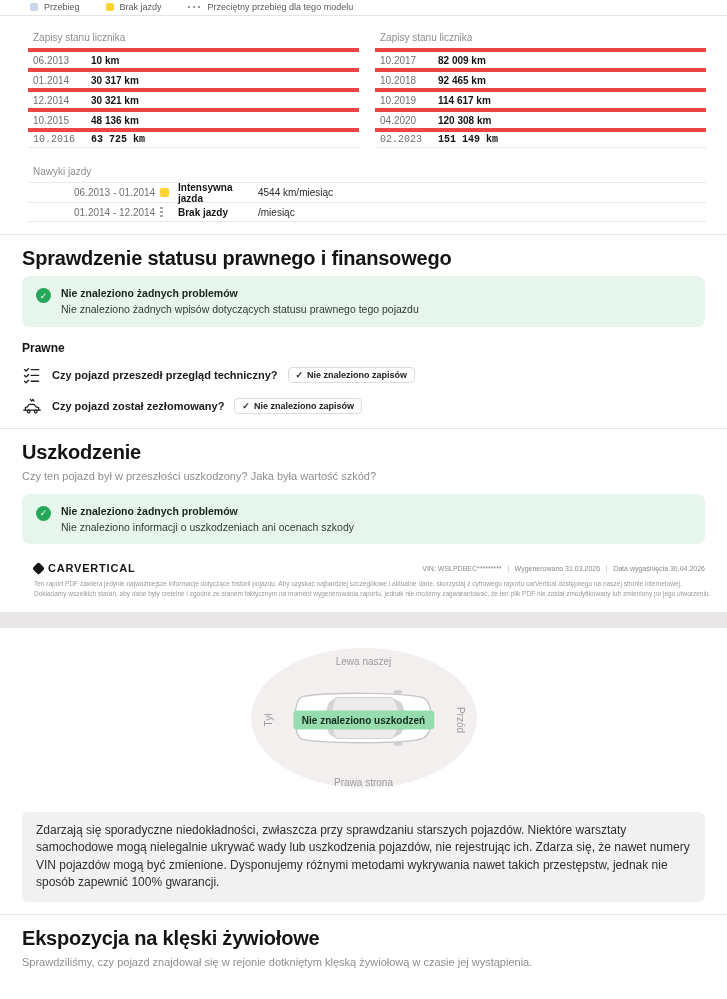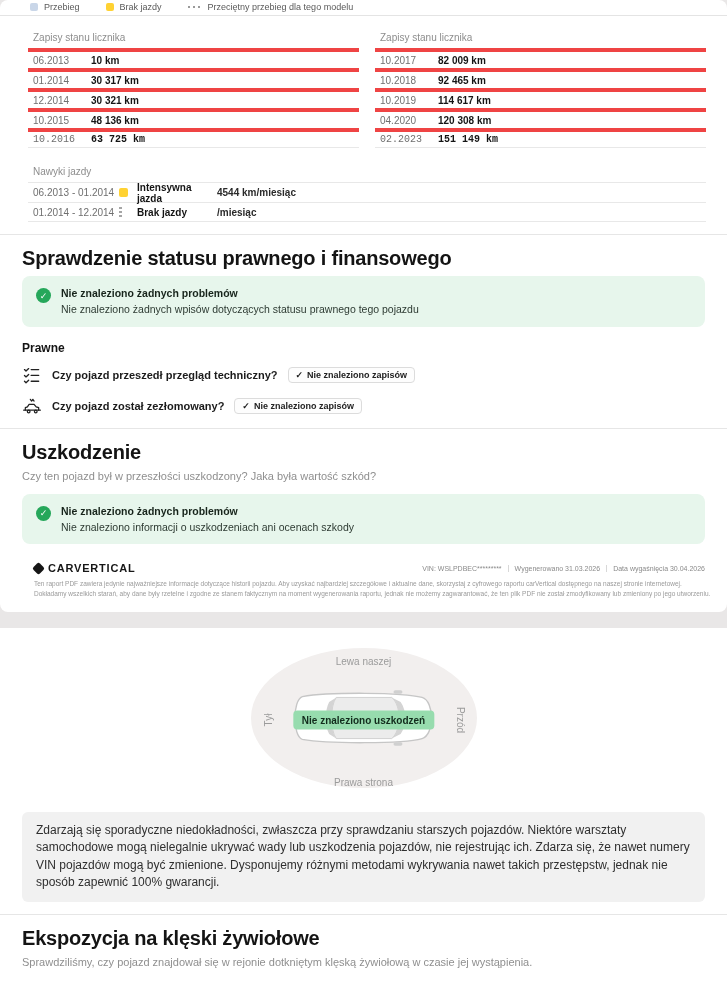--- a/index.html
+++ b/index.html
@@ -3,21 +3,21 @@
 <meta charset="utf-8">
 <style>
   * { box-sizing: border-box; margin: 0; padding: 0; }
   body {
     width: 727px;
     background: #e9e7e7;
     font-family: "Liberation Sans", sans-serif;
     color: #1a1a1a;
   }
   .page { background: #fff; }
-  .page1 { min-height: 612px; border-radius: 8px; }
+  .page1 { min-height: 612px; }
   .page-gap { height: 16px; background: #e9e7e7; }
   .page2 { display: flex; flex-direction: column; min-height: 371px; }
 
   
   .legend-strip {
     height: 16px; overflow: hidden; border-bottom: 1px solid #e4e4e4;
     display: flex; align-items: flex-end; gap: 26px; padding: 0 0 3px 30px;
     font-size: 9px; color: #5a5a5a;
   }
   .legend-item { display: flex; align-items: center; gap: 6px; white-space: nowrap; }
@@ -34,28 +34,28 @@
   .table-caption { font-size: 10px; color: #8d8d8d; padding: 6px 5px 5px; }
   .odo-row { display: flex; align-items: center; border-top: 4px solid #ef4444; padding: 4px 5px; font-size: 10px; height: 20px; }
   .odo-row:last-child { border-bottom: 1px solid #e8e8e8; font-family: Liberation Mono, monospace; }
   .odo-date { color: #6f6f6f; width: 58px; }
   .odo-value { font-weight: bold; color: #141414; }
 
   
   .habits { margin-top: 12px; }
   .hab-row { display: flex; align-items: center; border-top: 1px solid #e8e8e8; padding: 4px 5px; font-size: 10px; height: 20px; }
   .hab-row:last-child { border-bottom: 1px solid #e8e8e8; }
-  .hab-period { color: #6f6f6f; width: 86px; }
+  .hab-period { color: #6f6f6f; width: 86px; margin-left: 41px; }
   .hab-iconbox { width: 18px; display: flex; align-items: center; }
   .hab-icon-sq { width: 9px; height: 9px; border-radius: 2px; }
   .hab-intense { background: #ffd233; }
   .hab-normal { background: #85b6f2; }
   .hab-none { width: 3px; height: 11px; background: repeating-linear-gradient(#a5a5a5 0 2px, transparent 2px 4px); }
   .hab-label { font-weight: bold; color: #141414; width: 80px; }
-  .hab-value { color: #2a2a2a; font-weight: bold; }
+  .hab-value { color: #2a2a2a; }
 
   .hr { border-top: 1px solid #e6e6e6; margin-top: 12px; }
 
   section { padding: 12px 22px 0; }
   h2 { font-size: 20px; font-weight: bold; letter-spacing: -0.2px; color: #141414; margin-bottom: 6px; }
   .subtitle { font-size: 11px; color: #8f8f8f; margin-bottom: 12px; }
 
   .success-box {
     background: #e7f6ec; border-radius: 8px; padding: 9px 14px;
     display: flex; gap: 10px; align-items: flex-start;

